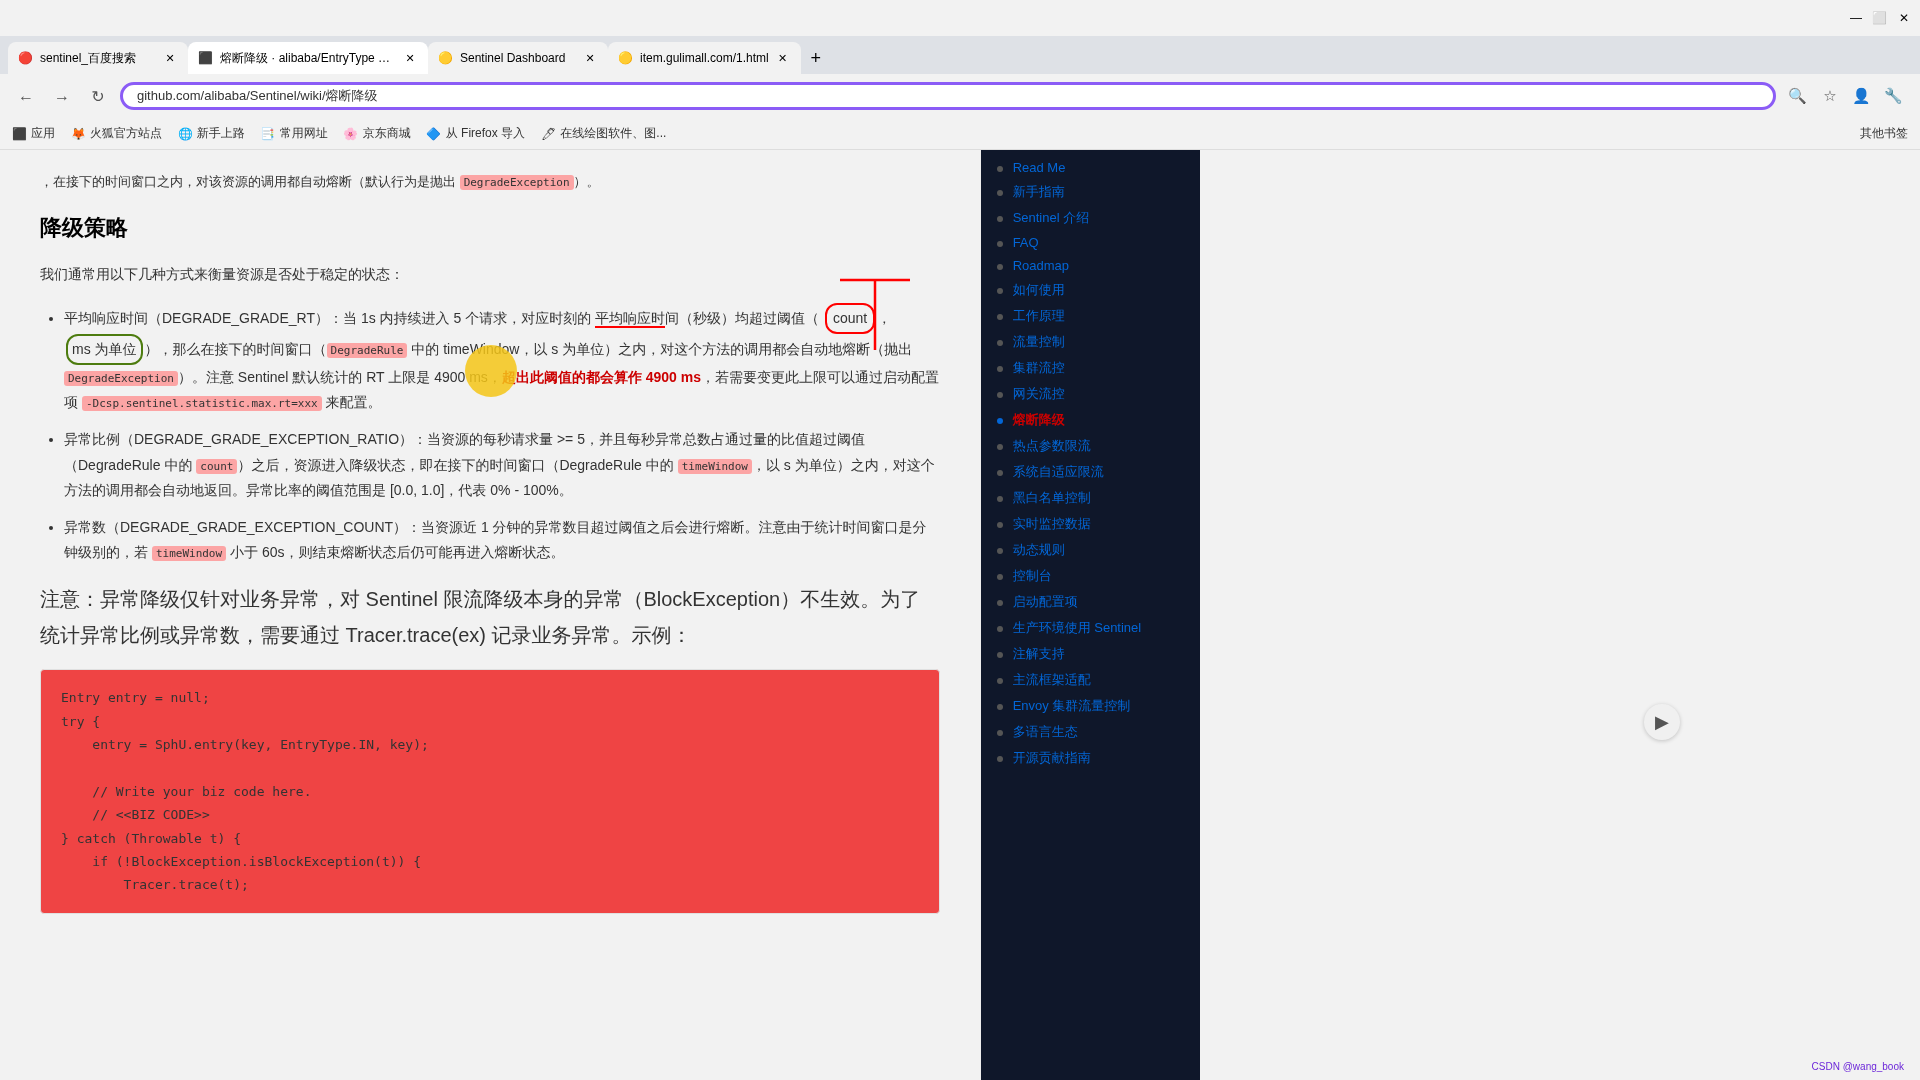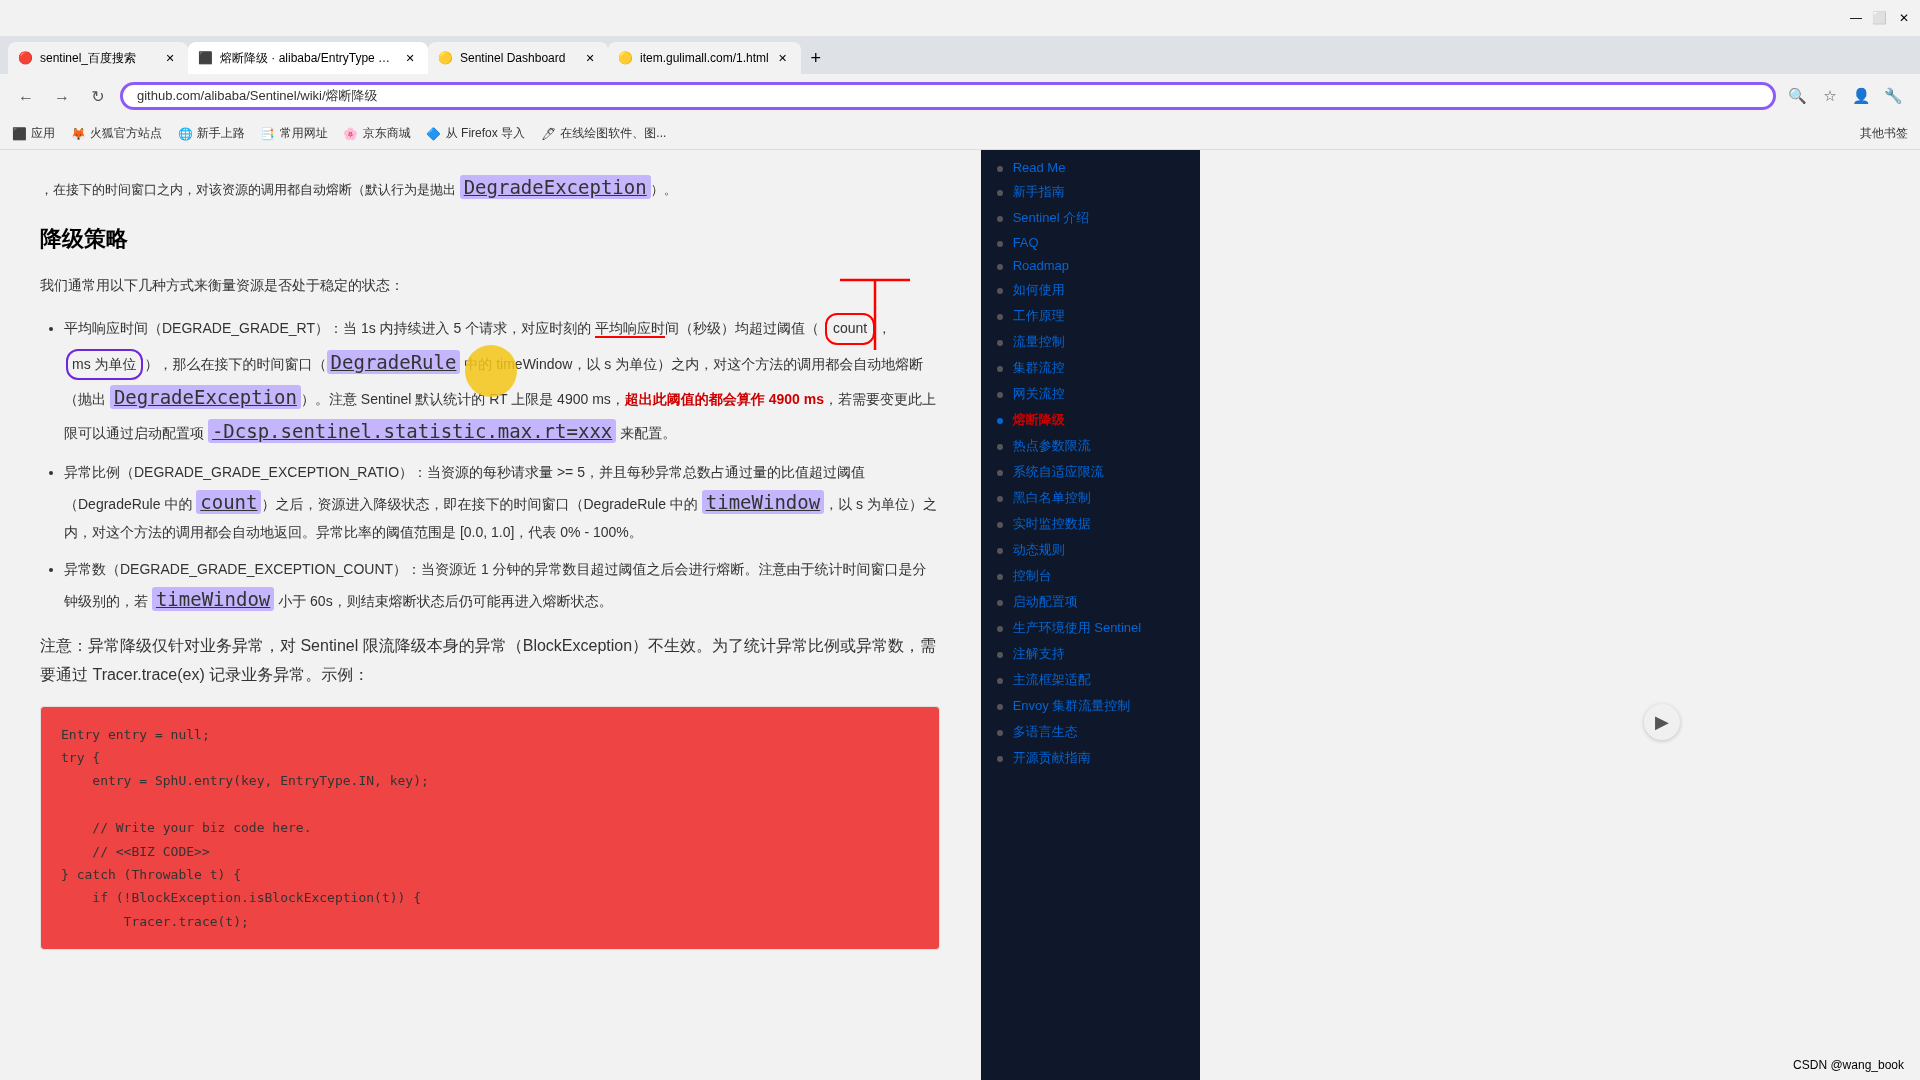--- a/index.html
+++ b/index.html
@@ -39,39 +39,39 @@
 
     .article-main .top-text { font-size: 13px; color: #333; margin-bottom: 16px; line-height: 1.8; }
 
     .section-title { font-size: 22px; font-weight: bold; color: #000; margin-bottom: 16px; border-bottom: none; }
 
     .section-desc { font-size: 14px; color: #333; margin-bottom: 16px; }
 
     .bullet-list { padding-left: 24px; margin-bottom: 16px; }
     .bullet-list li { margin-bottom: 12px; font-size: 14px; line-height: 1.8; color: #333; list-style: disc; }
 
-    code { font-family: Consolas, monospace; background: #c4b5fd; padding: 1px 4px; border-radius: 3px; font-size: 19px; color: #333; text-decoration: underline; }
+    code { font-family: Consolas, monospace; background: #fca5a5; padding: 1px 4px; border-radius: 3px; font-size: 11px; color: #333; }
 
     .bold-red { color: #c00; font-weight: bold; }
 
-    .note-section { font-size: 16px; color: #333; margin-bottom: 16px; line-height: 1.8; }
+    .note-section { font-size: 20px; color: #333; margin-bottom: 16px; line-height: 1.8; }
 
     .code-block { background: #ef4444; border: 1px solid #e0e0e0; border-radius: 4px; padding: 16px 20px; margin-bottom: 16px; font-family: Consolas, monospace; font-size: 13px; color: #333; line-height: 1.8; overflow-x: auto; }
 
     
     .sidebar { width: 220px; padding: 10px 16px; overflow-y: auto; border-left: 1px solid #eee; font-size: 13px; background: #0f172a; }
     .sidebar ul { list-style: none; padding: 0; }
     .sidebar li { margin-bottom: 8px; }
     .sidebar a { color: #0366d6; text-decoration: none; font-size: 13px; }
     .sidebar .sidebar-current { color: #c00; font-weight: bold; }
     .sidebar .circle { display: inline-block; width: 6px; height: 6px; border-radius: 50%; background: #555; margin-right: 6px; vertical-align: middle; }
     .sidebar .circle-current { background: #0366d6; }
 
     
-    .csdn-watermark { position: fixed; bottom: 8px; right: 16px; font-size: 12px; color: #000000; margin-top: 36px; }
+    .csdn-watermark { position: fixed; bottom: 8px; right: 16px; font-size: 10px; color: #6d28d9; margin-top: 36px; }
 
     
     .scroll-btn { position: fixed; right: 240px; bottom: 340px; width: 36px; height: 36px; background: #f0f0f0; border-radius: 50%; display: flex; align-items: center; justify-content: center; box-shadow: 0 1px 4px rgba(0,0,0,0.2); cursor: pointer; font-size: 18px; color: #555; }
 
     .content-wrapper { position: relative; flex: 1; display: flex; overflow: hidden; }
   </style>
 </head>
 <body>
 
 <div class="browser-chrome">
@@ -176,21 +176,21 @@
       <h2 class="section-title">降级策略</h2>
       <p class="section-desc">我们通常用以下几种方式来衡量资源是否处于稳定的状态：</p>
 
       <ul class="bullet-list">
         <li>
           <span>
             平均响应时间（DEGRADE_GRADE_RT）：当 1s 内持续进入 5 个请求，对应时刻的
             <span style="border-bottom:2px solid red;">平均响应时</span>间（秒级）均超过阈值（
             
             <span style="border:2px solid red; border-radius:12px; padding:1px 6px; display:inline-block; margin:0 2px;"> count </span>，
-            <span style="border:2px solid #6d28d9; border-radius:12px; padding:1px 4px; display:inline-block; margin:0 2px;"> ms 为单位</span>），那么在接下的时间窗口（<code>DegradeRule</code> 中的 timeWindow，以 s 为单位）之内，对这个方法的调用都会自动地熔断（抛出
+            <span style="border:2px solid #4d7c0f; border-radius:12px; padding:1px 4px; display:inline-block; margin:0 2px;"> ms 为单位</span>），那么在接下的时间窗口（<code>DegradeRule</code> 中的 timeWindow，以 s 为单位）之内，对这个方法的调用都会自动地熔断（抛出
             <code>DegradeException</code>）。注意 Sentinel 默认统计的 RT 上限是 4900 ms，<span class="bold-red">超出此阈值的都会算作 4900 ms</span>，若需要变更此上限可以通过启动配置项 <code>-Dcsp.sentinel.statistic.max.rt=xxx</code> 来配置。
           </span>
         </li>
         <li>
           <span>
             异常比例（DEGRADE_GRADE_EXCEPTION_RATIO）：当资源的每秒请求量 &gt;= 5，并且每秒异常总数占通过量的比值超过阈值（DegradeRule 中的 <code>count</code>）之后，资源进入降级状态，即在接下的时间窗口（DegradeRule 中的 <code>timeWindow</code>，以 s 为单位）之内，对这个方法的调用都会自动地返回。异常比率的阈值范围是 [0.0, 1.0]，代表 0% - 100%。
           </span>
         </li>
         <li>
           <span>

